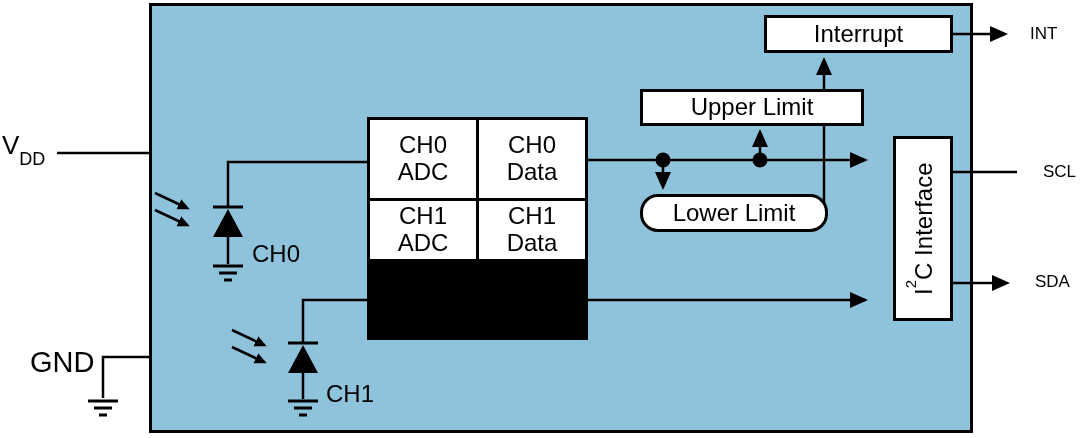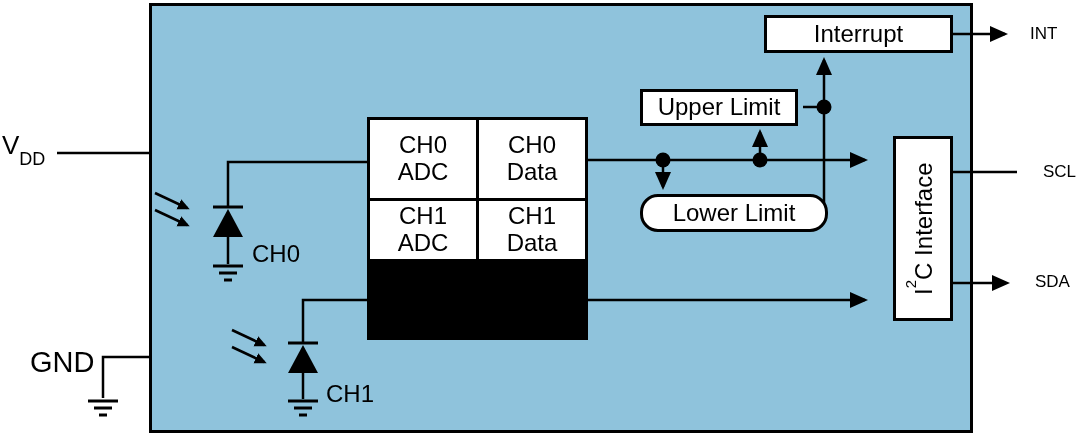--- a/index.html
+++ b/index.html
@@ -31,21 +31,21 @@
     position:absolute;left:367px;top:117px;width:221px;height:223px;
     background:var(--line-color);border:3px solid var(--line-color);
     box-sizing:border-box;display:grid;
     grid-template-columns:1fr 1fr;grid-template-rows:78px 58px 75px;gap:3px;
   }
   .cell{
     background:var(--block-fill);display:flex;flex-direction:column;
     align-items:center;justify-content:center;font-size:24px;line-height:1.12;
   }
   .span2{grid-column:1 / 3;flex-direction:row;}
-  .ul{left:615px;top:89px;width:158px;height:37px;}
+  .ul{left:615px;top:89px;width:224px;height:37px;}
   .ll{left:615px;top:194px;width:188px;height:38px;border-radius:18px;}
   .irq{left:739px;top:15px;width:189px;height:38px;}
   .i2c{left:868px;top:136px;width:60px;height:185px;}
   .i2c .vtext{transform:rotate(-90deg);white-space:nowrap;font-size:24px;}
   .lbl{position:absolute;font-size:17px;white-space:nowrap;}
   .vdd{left:2px;top:130px;font-size:26px;}
   .vdd sub{font-size:18px;position:relative;top:5px;line-height:0;text-align:center;}
   .gnd{left:30px;top:346px;font-size:29px;}
   .chlbl{font-size:24px;}
   sup.two{font-size:15px;position:relative;top:-7px;}

